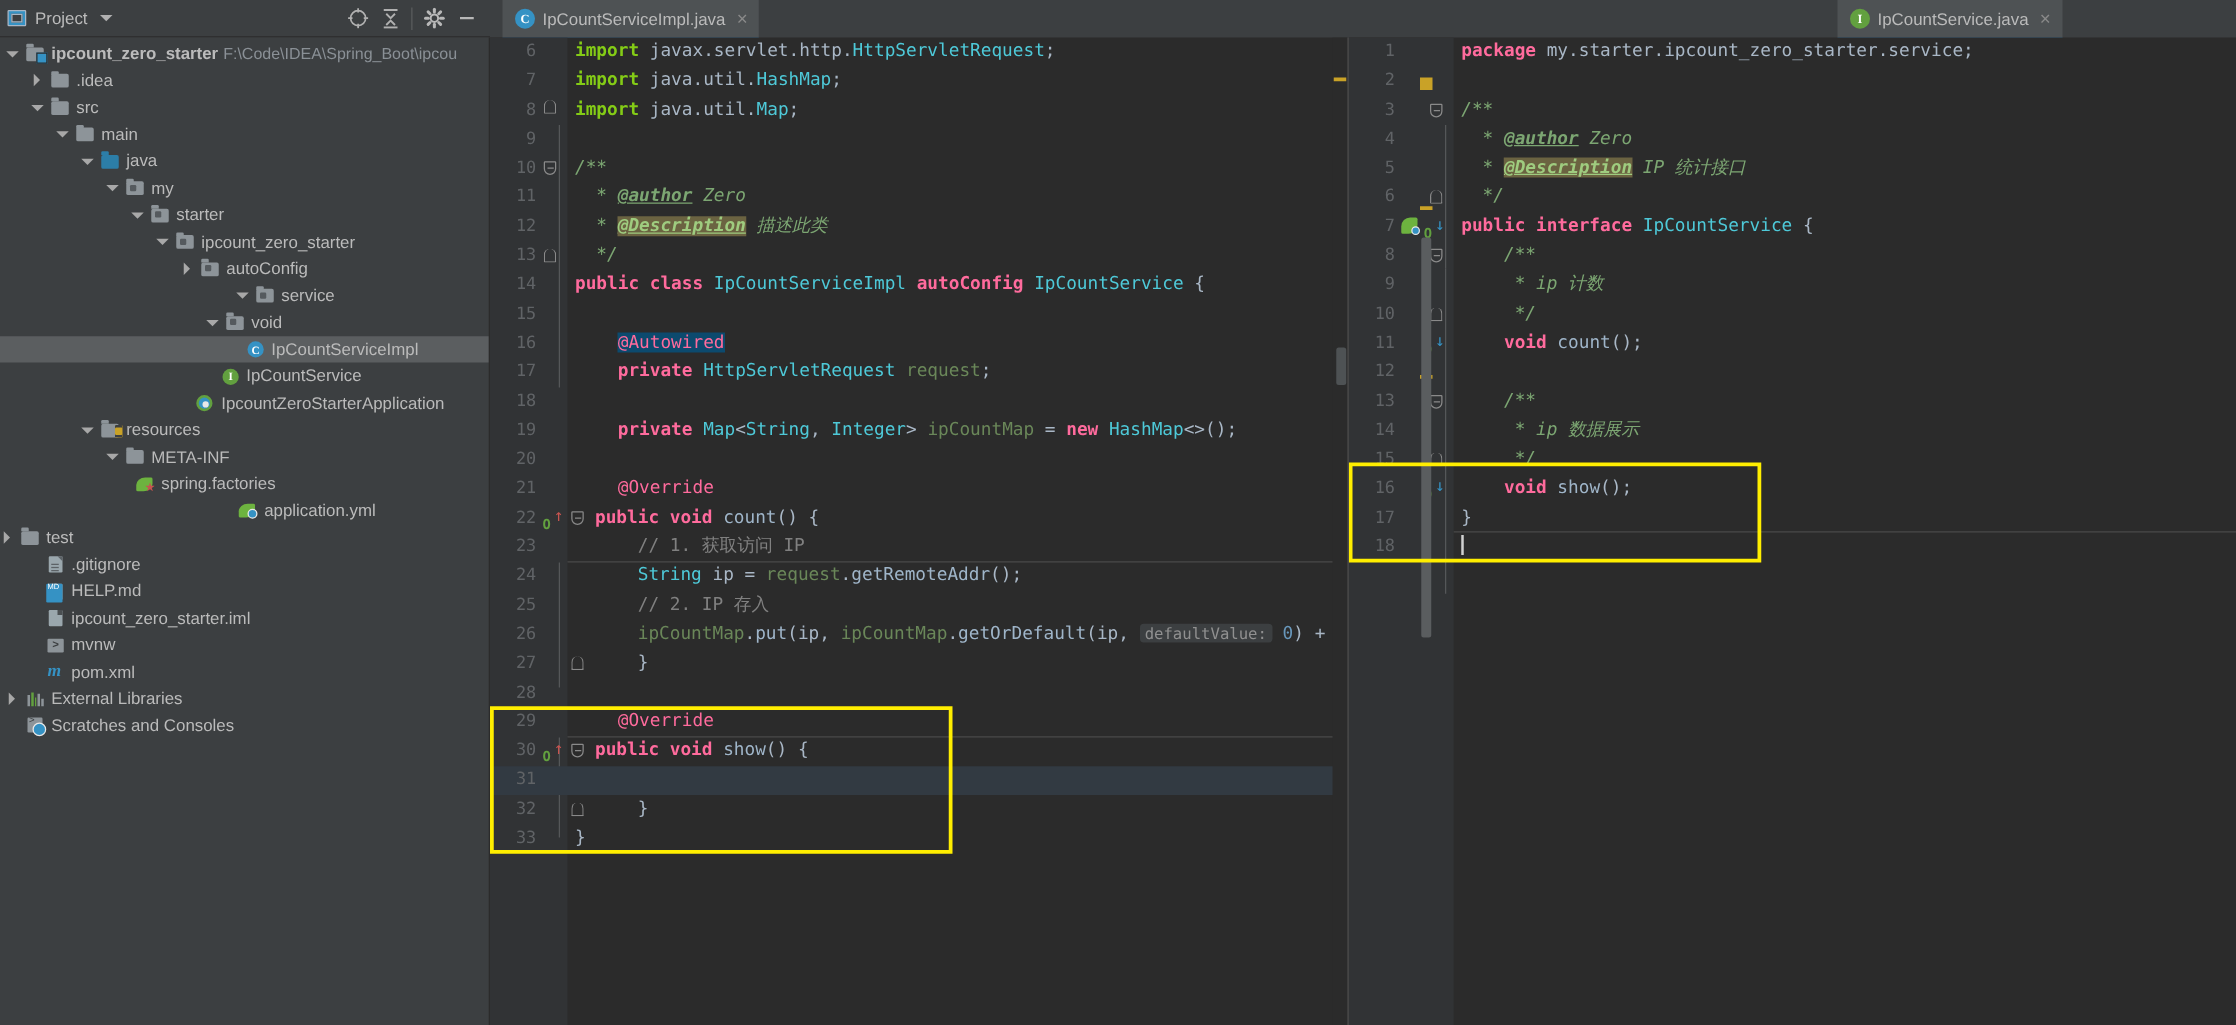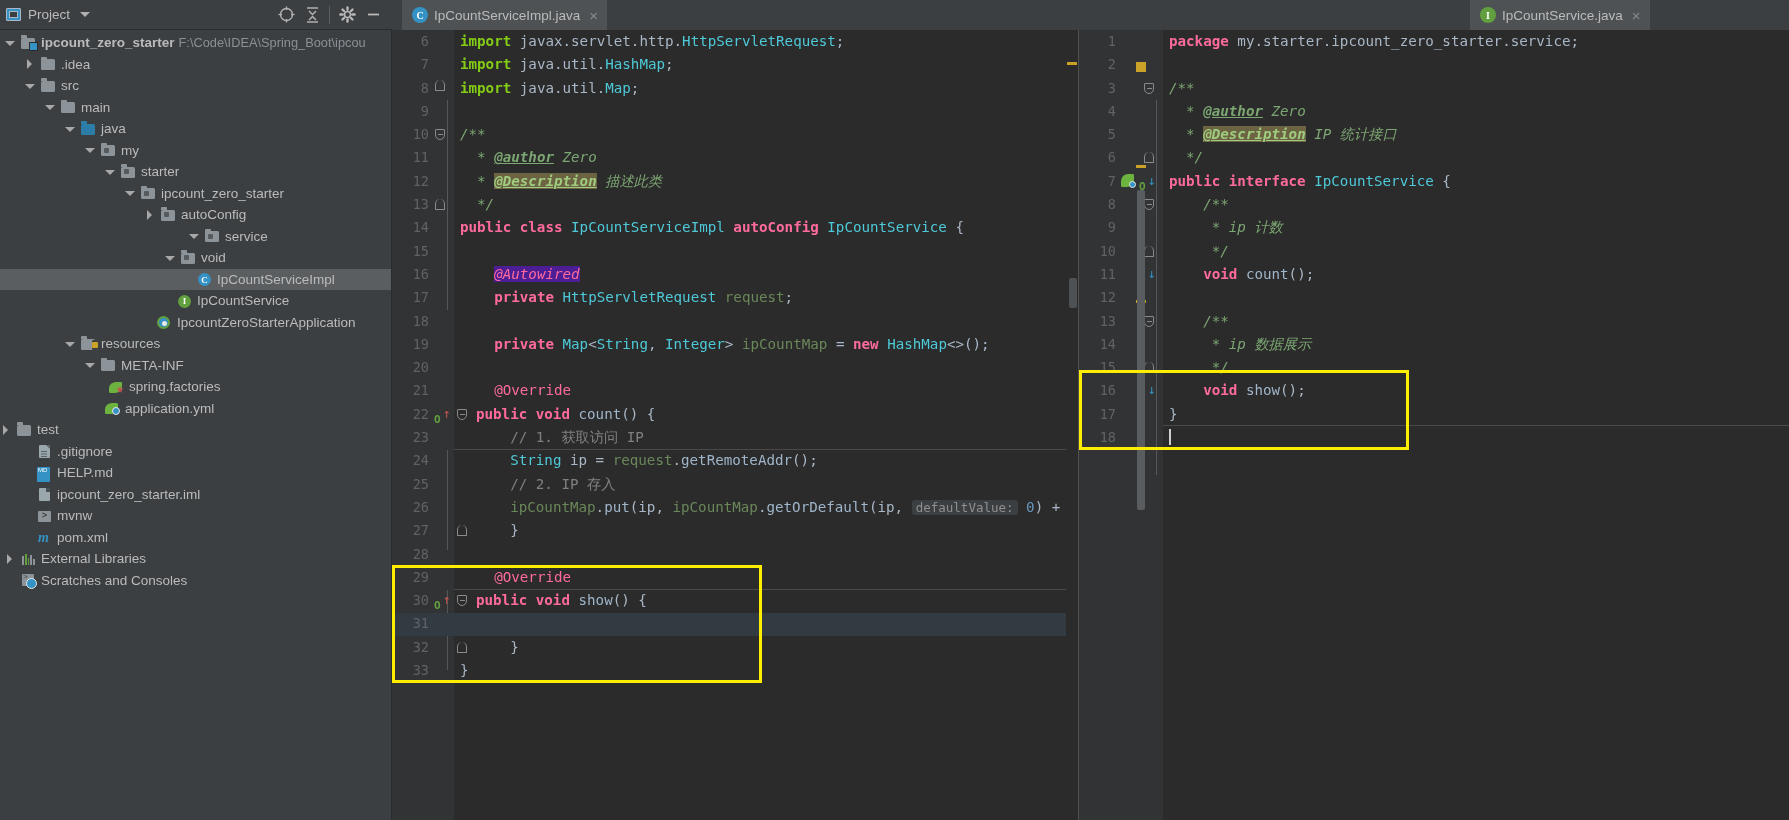--- a/index.html
+++ b/index.html
@@ -180,21 +180,21 @@
   
   .kw { color: #84cc16; font-weight: bold; }
   .kwp { color: #ff6b9d; font-weight: bold; }
   .typ { color: #4ec9d8; }
   .str { color: #6a8759; }
   .cmt { color: #808080; }
   .doc { color: #7ca672; font-style: italic; }
   .doctag { color: #7ca672; font-style: italic; font-weight: bold; text-decoration: underline; }
   .doctag-hl { background: #6b6341; color: #9fcc7f; font-style: italic; font-weight: bold; text-decoration: underline; }
   .ann { color: #ff6b9d; }
-  .ann-hl { background: #4c1d95; color: #ff6b9d; font-style: italic; }
+  .ann-hl { background: #0c4a6e; color: #ff6b9d; }
   .fn { color: #9fb5c9; }
   .num-lit { color: #6897bb; }
   .plain { color: #a9b7c6; }
   .hint {
     background: #3c3f41; color: #909090; font-size: 12.5px; border-radius: 3px;
     padding: 0 4px; font-style: normal;
   }
 
   .row-hl { position: absolute; left: 0; right: 0; height: 23.3px; background: #323a42; }
   .sep-line { position: absolute; left: 62px; right: 0; height: 1px; background: #4a4a4a; }
@@ -416,21 +416,21 @@
 
       <div class="row" style="padding-left:108px;">
         <span class="ic">
             <span class="spring">
               <span class="dot red"></span>
             </span>
           </span>
         <span>spring.factories</span>
       </div>
 
-      <div class="row" style="padding-left:104px;">
+      <div class="row" style="padding-left:104px;justify-content:center;">
         <span class="ic">
             <span class="spring">
               <span class="dot clock"></span>
             </span>
           </span>
         <span>application.yml</span>
       </div>
 
       <div class="row" style="">
         <span class="arrow right"></span>

